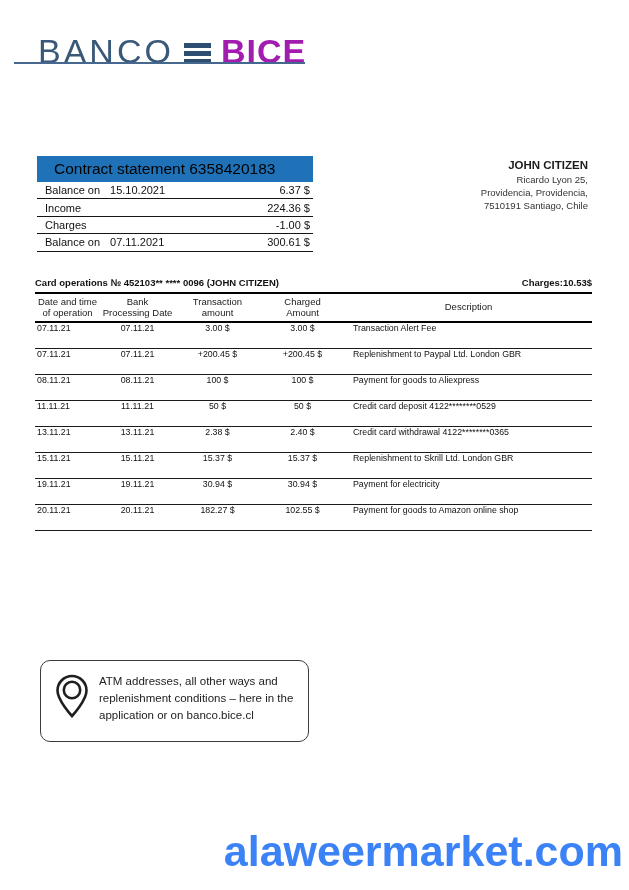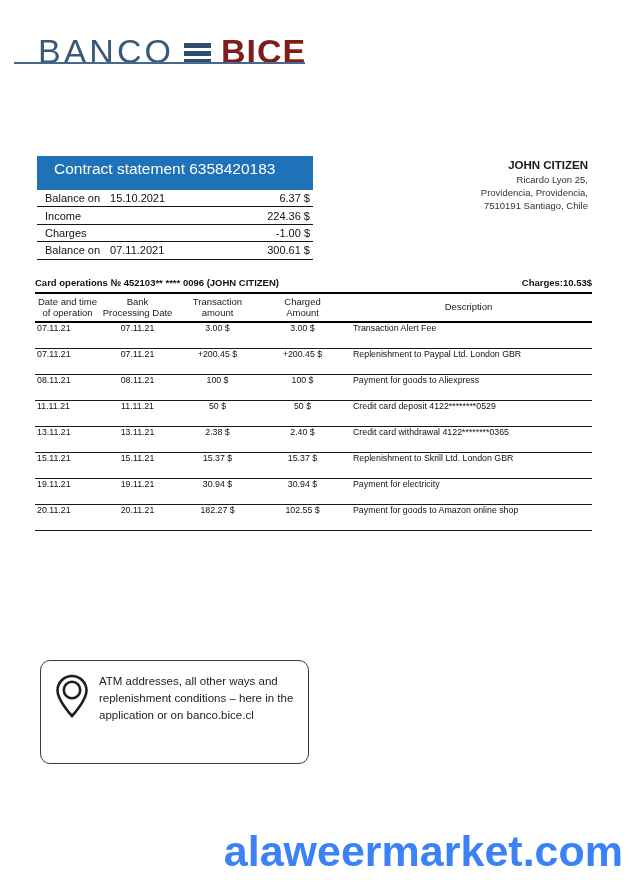--- a/index.html
+++ b/index.html
@@ -10,28 +10,28 @@
     position:relative; overflow:hidden;
     color:#111;
   }
   .page { position:absolute; inset:0; background:#fff; }
 
   
   .logo { position:absolute; left:38px; top:32px; display:flex; align-items:center; gap:10px; }
   .logo-banco { font-size:34px; font-weight:400; color:#3a5878; letter-spacing:3px; }
   .logo-bars { display:flex; flex-direction:column; gap:3px; margin-top:3px; }
   .logo-bars i { display:block; width:27px; height:5px; background:#2d4d71; }
-  .logo-bice { font-size:34px; font-weight:700; color:#7f1d1d; letter-spacing:1px; }
+  .logo-bice { font-size:34px; font-weight:700; color:#a21caf; letter-spacing:1px; }
   .logo-underline { position:absolute; left:14px; top:62px; width:291px; height:2px; background:#46688f; }
 
   
   .statement { position:absolute; left:37px; top:156px; width:276px; }
   .statement-title {
-    background:#1f72b8; color:#ffffff;
-    font-size:15.5px; height:34px; line-height:26px;
+    background:#1f72b8; color:#000000;
+    font-size:15.5px; height:26px; line-height:26px;
     padding-left:17px; white-space:nowrap;
   }
   .statement-row {
     display:flex; justify-content:space-between; align-items:center;
     height:17.4px; border-bottom:1.6px solid #151515;
     font-size:11px; padding:0 3px 0 8px;gap:37px;
   }
   .statement-row .lbl { display:flex; gap:10px; }
 
   
@@ -54,21 +54,21 @@
   .oprow { display:flex; align-items:flex-start; height:26px; border-bottom:1.2px solid #1a1a1a; font-size:8.8px; color:#111; }
   .opc { white-space:nowrap; overflow:hidden; }
   .opc.c1 { padding-left:2px; text-align:left; }
   .opc.c2 { text-align:center; }
   .opc.c3 { text-align:center; }
   .opc.c4 { text-align:center; }
   .opc.c5 { padding-left:8px; text-align:left; }
 
   
   .notebox {
-    position:absolute; left:40px; top:660px; width:269px; height:104px;
+    position:absolute; left:40px; top:660px; width:269px; height:82px;
     border:1.5px solid #3c3c3c; border-radius:10px;
     display:flex; align-items:flex-start; padding:11px 8px 0 13px;
   }
   .pin-wrap { flex:0 0 auto; margin-top:1px; }
   .note-text { font-size:11.5px; line-height:17px; color:#222; margin-left:9px; margin-top:1px; }
 
   
   .watermark {
     position:absolute; right:6px; top:827px;
     font-size:43px; font-weight:700; color:#3b82f6; white-space:nowrap;

